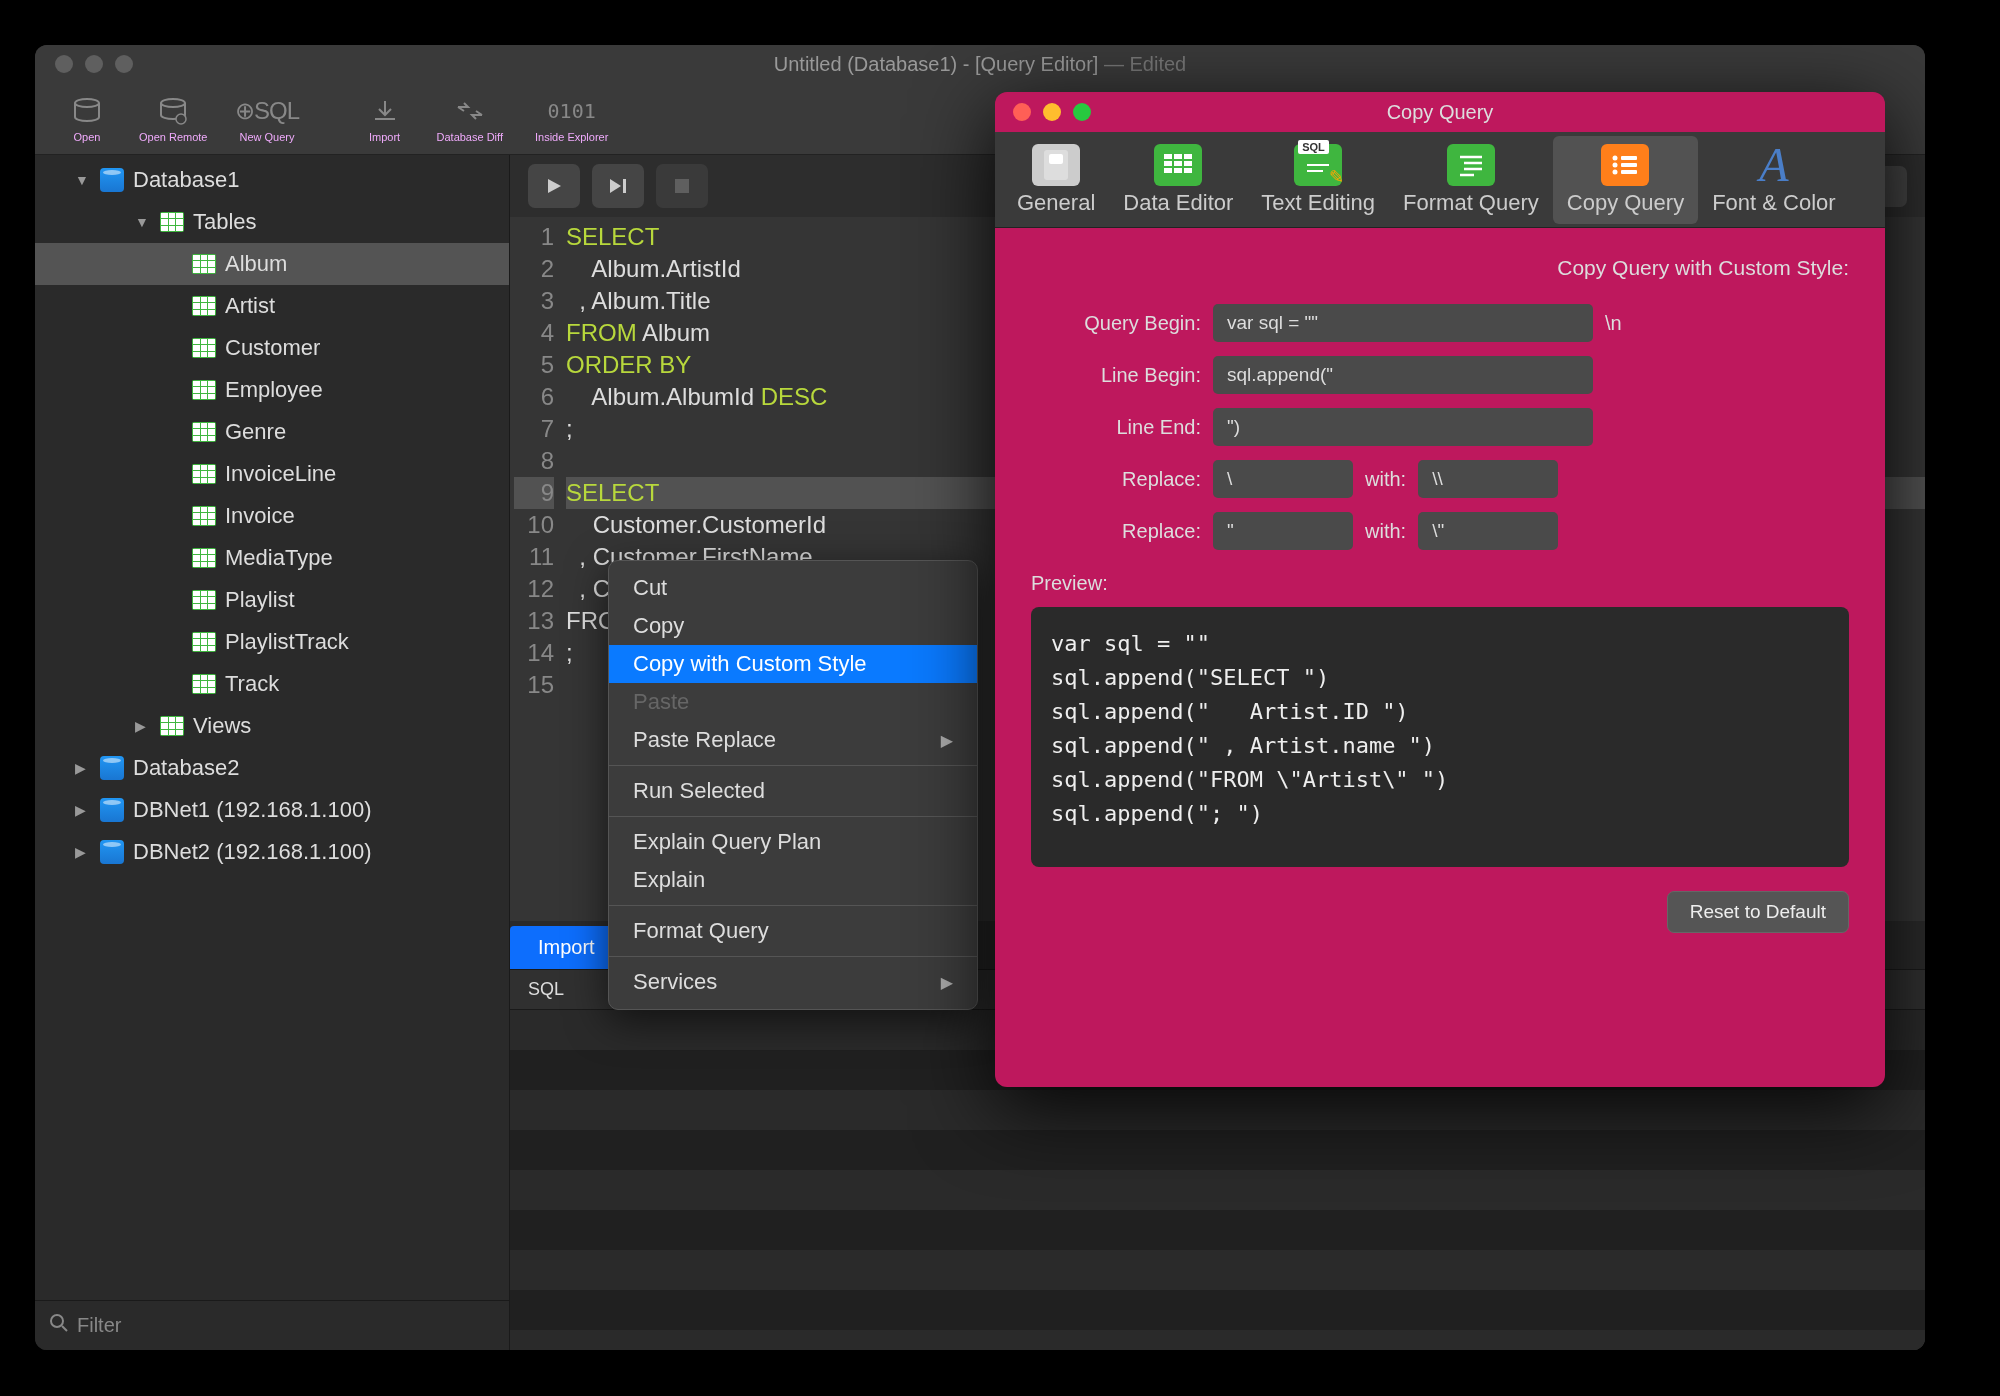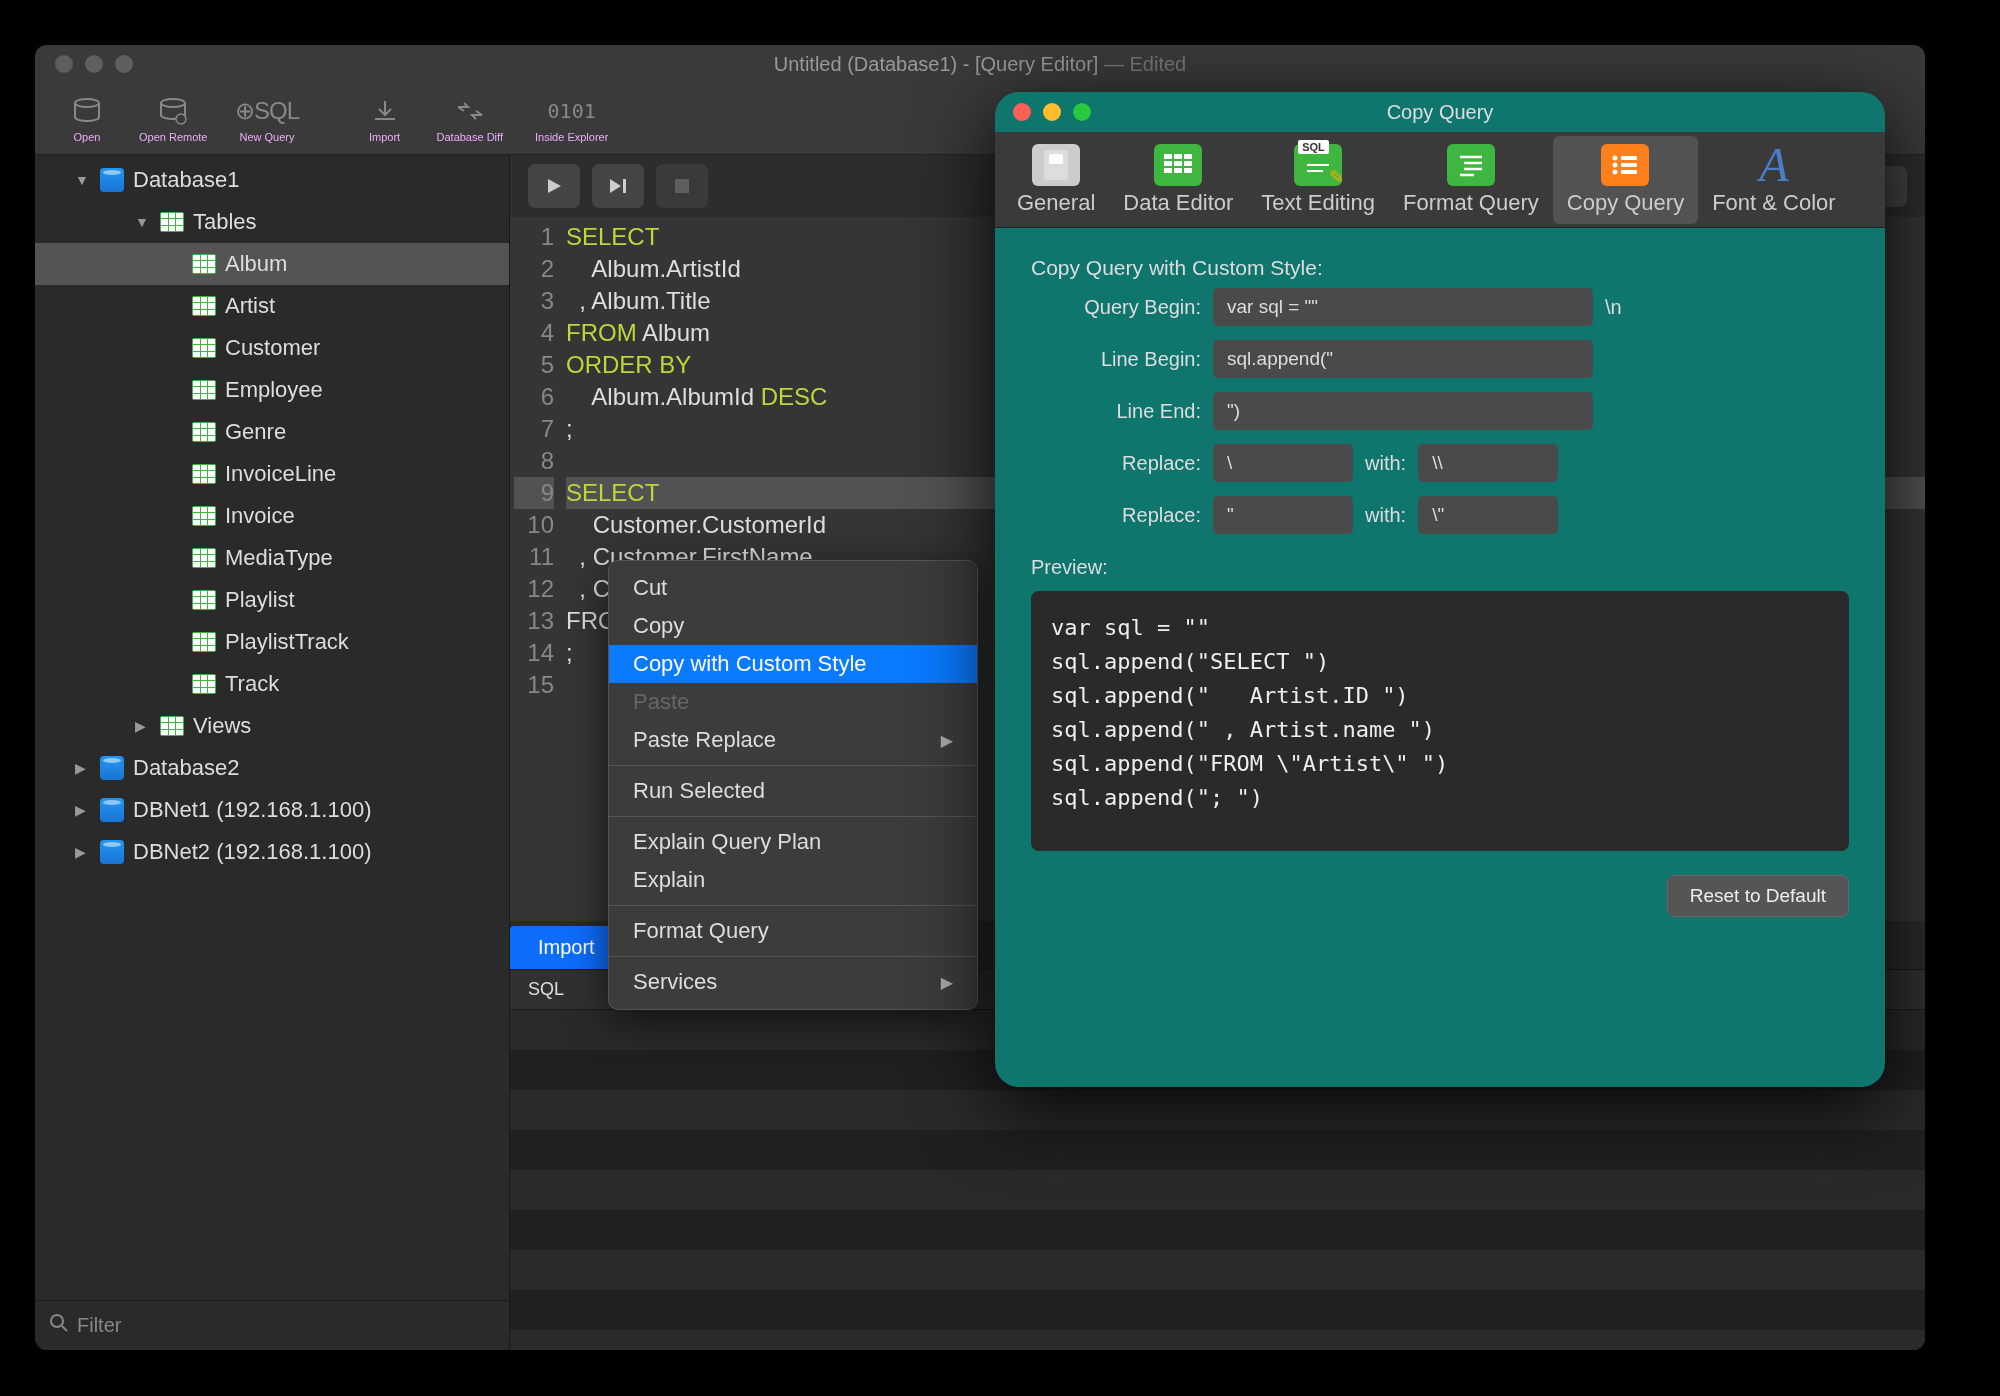--- a/index.html
+++ b/index.html
@@ -327,22 +327,22 @@
   color: #aaa;
   font-size: 16px;
 }
 
 .prefs-window {
   position: absolute;
   left: 995px;
   top: 92px;
   width: 890px;
   height: 995px;
-  background: #0f766e;
-  border-radius: 24px;
+  background: #be185d;
+  border-radius: 12px;
   box-shadow: 0 20px 80px rgba(0,0,0,0.9);
   z-index: 200;
   display: flex;
   flex-direction: column;
   overflow: hidden;
 }
 .prefs-titlebar {
   height: 40px;
   display: flex;
   align-items: center;
@@ -409,21 +409,22 @@
   font-size: 22px;
 }
 .prefs-body {
   flex: 1;
   padding: 28px 36px;
   color: #ddd;
   overflow-y: auto;
 }
 .prefs-heading {
   font-size: 21px;
-  margin-bottom: 8px;
+  margin-bottom: 24px;
+  text-align: right;
 }
 .form-row {
   display: flex;
   align-items: center;
   margin-bottom: 14px;
   gap: 12px;
 }
 .form-label {
   width: 170px;
   text-align: right;

